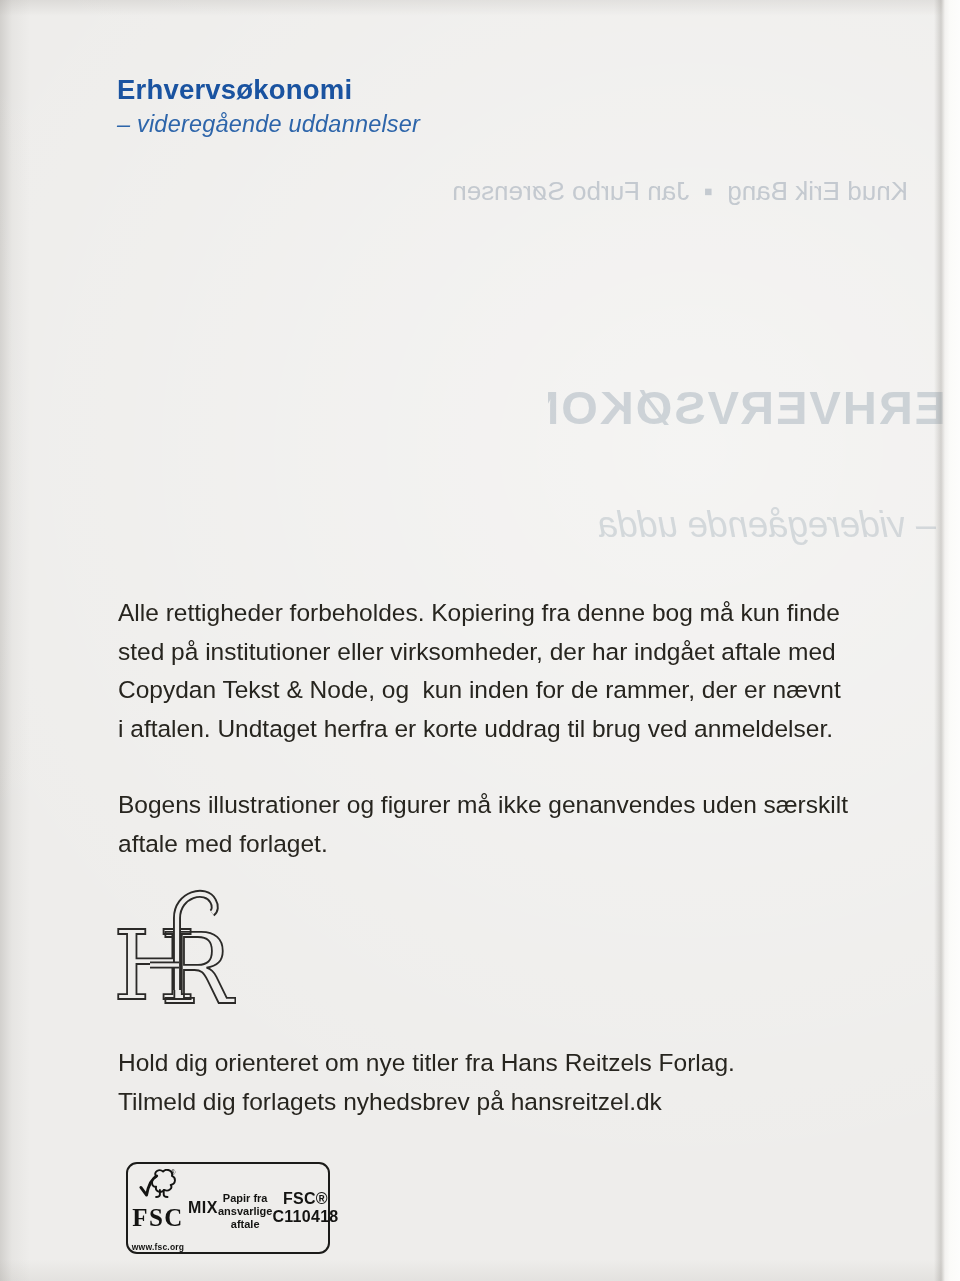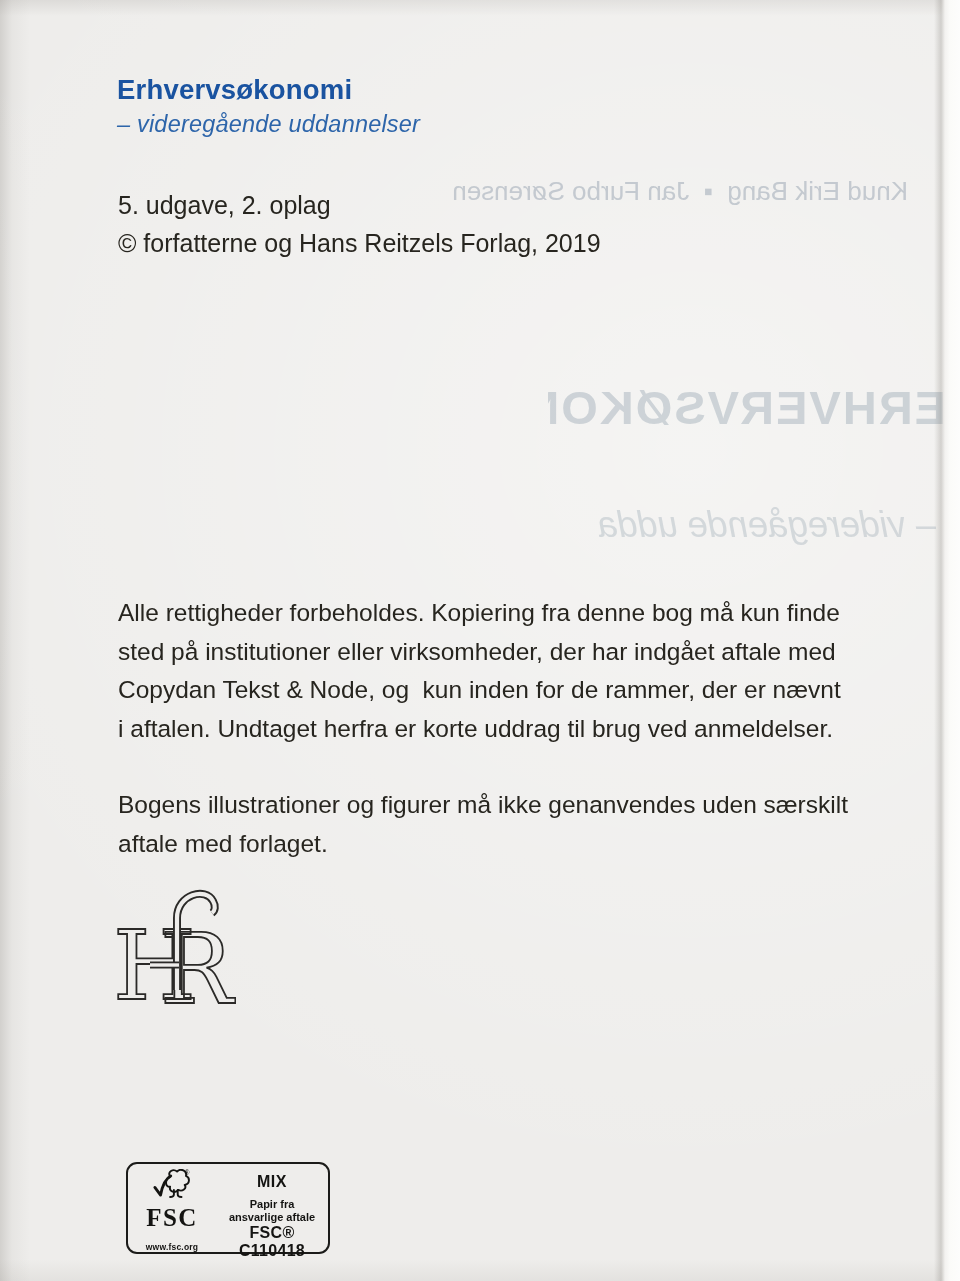--- a/index.html
+++ b/index.html
@@ -98,22 +98,22 @@
     width:88px; display:flex; flex-direction:column; align-items:center;
     padding-top:5px;
   }
   .fsc-brand{
     font-family:"Liberation Serif",serif;
     font-weight:bold; font-size:25px; line-height:24px; letter-spacing:1.5px;
     margin-top:4px;
   }
   .fsc-url{ font-size:8.5px; font-weight:bold; letter-spacing:0.2px; margin-top:12px; }
   .fsc-right{
-    flex:1; display:flex; flex-direction:column; align-items:center;
-    padding-top:9px; text-align:center;
+    flex:1; display:flex; flex-direction:row; align-items:center;
+    text-align:center;
   }
   .fsc-mix{ font-size:16px; font-weight:bold; letter-spacing:0.5px; }
   .fsc-src{ font-size:11px; font-weight:bold; line-height:13px; margin-top:7px; }
   .fsc-license{ font-size:16px; font-weight:bold; letter-spacing:0.3px; }
 </style>
 </head>
 <body>
 
 <div class="page">
 
@@ -123,22 +123,20 @@
   <div class="ghost-clip ghost-big-title">
     <span class="ghost-flip">ERHVERVSØKONOMI</span>
   </div>
   <div class="ghost-clip ghost-sub">
     <span class="ghost-flip">– videregående uddannelser</span>
   </div>
 
   <div class="txt series-title">Erhvervsøkonomi</div>
   <div class="txt series-subtitle">– videregående uddannelser</div>
 
-  <div class="txt edition">5. udgave, 2. oplag
-© forfatterne og Hans Reitzels Forlag, 2019</div>
 
 
   <div class="txt rights">Alle rettigheder forbeholdes. Kopiering fra denne bog må kun finde
 sted på institutioner eller virksomheder, der har indgået aftale med
 Copydan Tekst &amp; Node, og  kun inden for de rammer, der er nævnt
 i aftalen. Undtaget herfra er korte uddrag til brug ved anmeldelser.</div>
 
   <div class="txt illustrations">Bogens illustrationer og figurer må ikke genanvendes uden særskilt
 aftale med forlaget.</div>
 
@@ -150,20 +148,22 @@
 
         <path d="M61 104 L61 32 C61 8 90 1 97 15 C100 20 99 25 96 27" stroke-width="8"></path>
         <path d="M61 104 L61 32 C61 8 90 1 97 15 C100 20 99 25 96 27" stroke-width="4.2" stroke="#eeedeb"></path>
 
         <path d="M34 79 L63 79" stroke-width="7"></path>
         <path d="M34 79 L63 79" stroke-width="3.4" stroke="#eeedeb"></path>
       </g>
     </svg>
   </div>
 
+  <div class="txt newsletter">Hold dig orienteret om nye titler fra Hans Reitzels Forlag.
+Tilmeld dig forlagets nyhedsbrev på hansreitzel.dk</div>
 
   <div class="fsc-box">
     <div class="fsc-left">
       <svg viewBox="0 0 62 52" width="60" height="50">
         <g fill="none" stroke="#141412" stroke-linecap="round" stroke-linejoin="round">
           <path d="M4 29 L13 41 C16 25 21 15 29 11" stroke-width="4.5"></path>
           <path d="M28 12 C23 4 33 -1 39 4 C45 -2 55 3 53 11 C60 14 59 24 51 25 C55 31 47 36 41 33 C36 39 26 36 28 28 C20 29 19 17 28 12" stroke-width="3"></path>
           <path d="M34 33 L34 40 C34 43 31 44 28 44" stroke-width="3"></path>
           <path d="M40 33 L40 40 C40 43 43 44 46 44" stroke-width="3"></path>
         </g>

